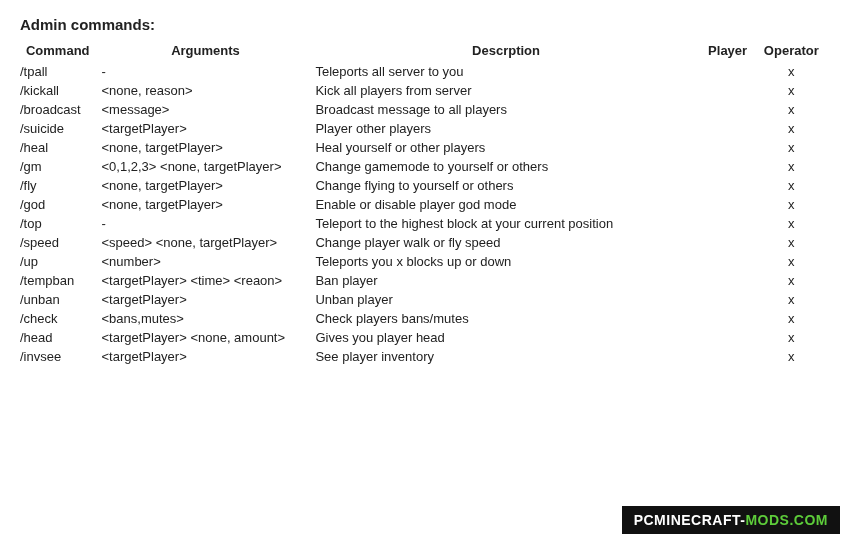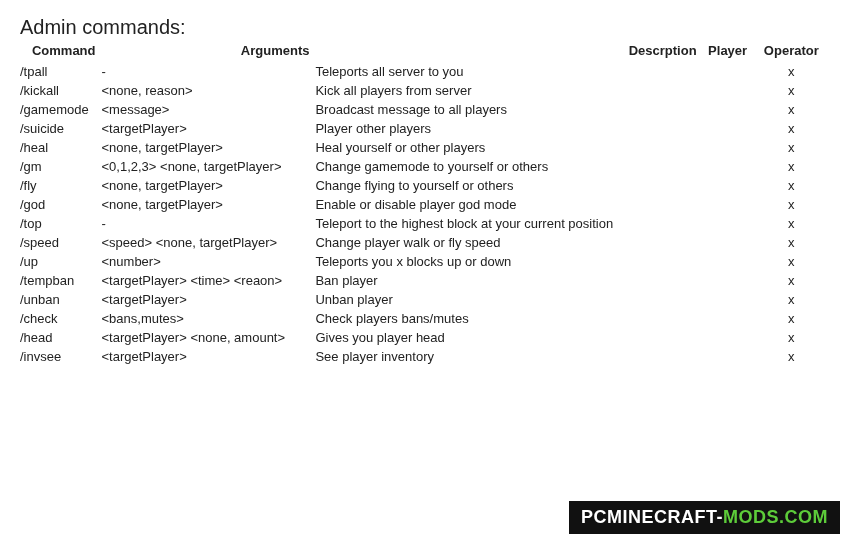--- a/index.html
+++ b/index.html
@@ -7,31 +7,31 @@
       background: #ffffff;
       font-family: Arial, sans-serif;
       font-size: 13px;
       color: #222;
       padding: 16px 20px;
       width: 850px;
       min-height: 544px;
       position: relative;
     }
     h2 {
-      font-size: 20px;
-      font-weight: normal;
-      margin-bottom: 2px;
+      font-size: 15px;
+      font-weight: bold;
+      margin-bottom: 8px;
     }
     table {
       width: 100%;
       border-collapse: collapse;
     }
     thead th {
       font-weight: bold;
-      text-align: right;
+      text-align: center;
       padding: 2px 6px 4px 0;
       white-space: nowrap;
     }
     thead th.center {
       text-align: center;
     }
     tbody td {
       padding: 2px 6px 2px 0;
       vertical-align: top;
       white-space: nowrap;
@@ -47,21 +47,21 @@
     .col-desc { width: 380px; }
     .col-player { width: 55px; text-align: center; }
     .col-operator { width: 70px; text-align: center; }
 
     .watermark {
       position: absolute;
       bottom: 10px;
       right: 10px;
       background: #111;
       color: #fff;
-      font-size: 18px;
+      font-size: 14px;
       font-weight: bold;
       font-family: Arial, sans-serif;
       padding: 6px 12px;
       letter-spacing: 0.5px;
       user-select: none;
     }
     .watermark span.green {
       color: #5dcc3a;
     }
   </style>
@@ -89,21 +89,21 @@
         <td class="col-operator center">x</td>
       </tr>
       <tr>
         <td class="col-cmd">/kickall</td>
         <td class="col-args">&lt;none, reason&gt;</td>
         <td class="col-desc desc">Kick all players from server</td>
         <td class="col-player center"></td>
         <td class="col-operator center">x</td>
       </tr>
       <tr>
-        <td class="col-cmd">/gamemode</td>
+        <td class="col-cmd">/broadcast</td>
         <td class="col-args">&lt;message&gt;</td>
         <td class="col-desc desc">Broadcast message to all players</td>
         <td class="col-player center"></td>
         <td class="col-operator center">x</td>
       </tr>
       <tr>
         <td class="col-cmd">/suicide</td>
         <td class="col-args">&lt;targetPlayer&gt;</td>
         <td class="col-desc desc">Player other players</td>
         <td class="col-player center"></td>

